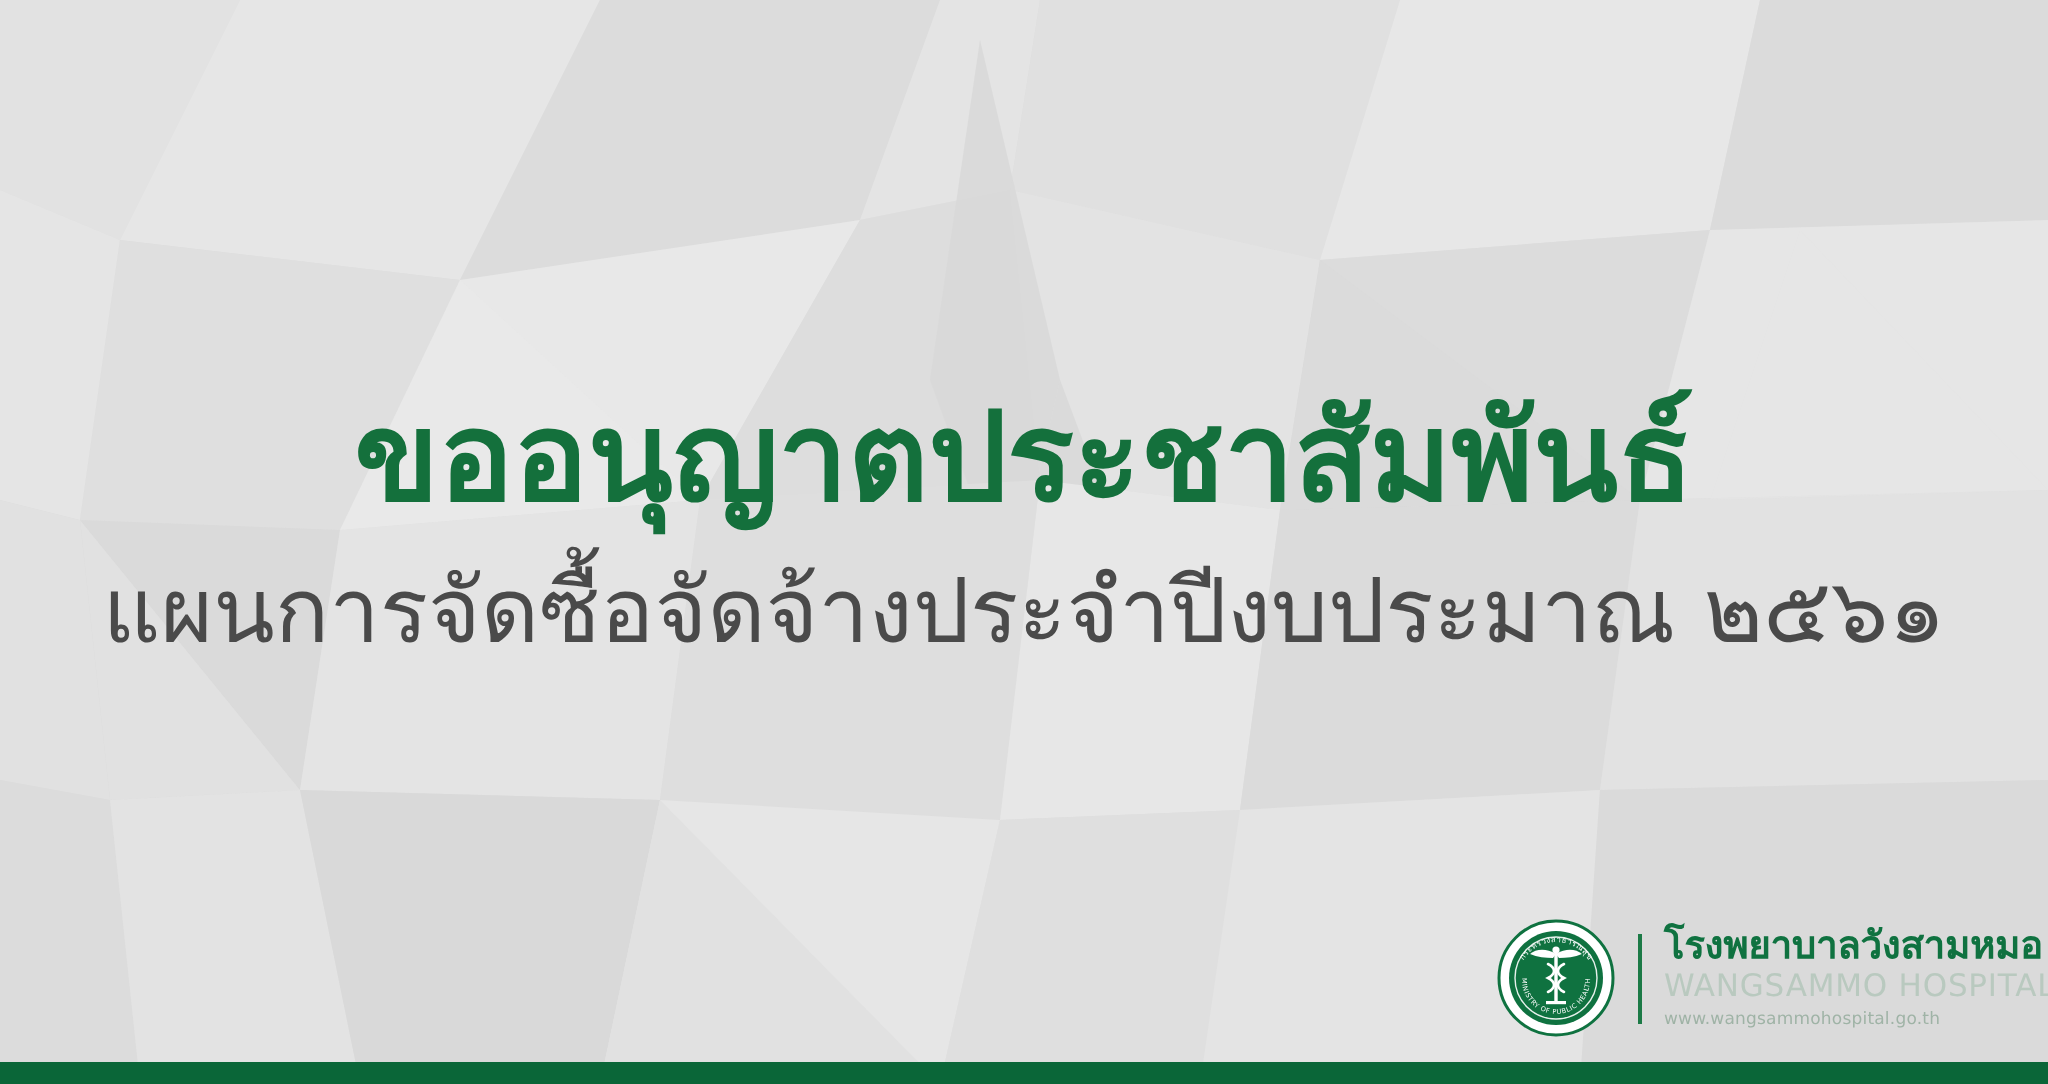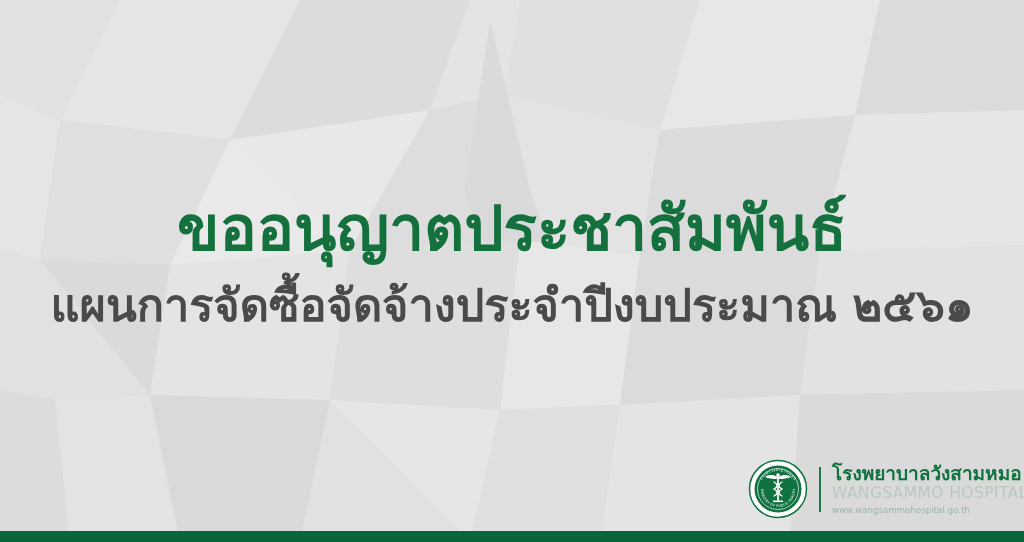--- a/index.html
+++ b/index.html
@@ -40,21 +40,21 @@
     font-size: 62px;
     font-weight: 700;
     line-height: 1.08;
     letter-spacing: 0px;
     color: #14703c;
     margin: 0;
     white-space: nowrap;
   }
   .subtitle {
     font-size: 45px;
-    font-weight: 700;
+    font-weight: 400;
     line-height: 1.12;
     color: #4a4a4a;
     margin: 18px 0 0 0;
     white-space: nowrap;
   }
 
   
   .logo-lockup {
     position: absolute;
     left: 748px;

